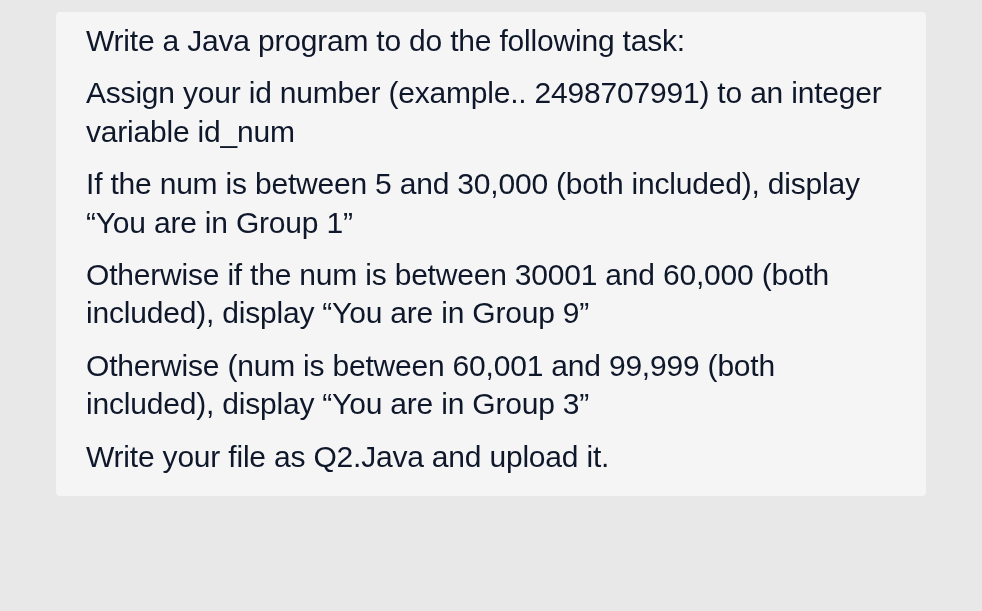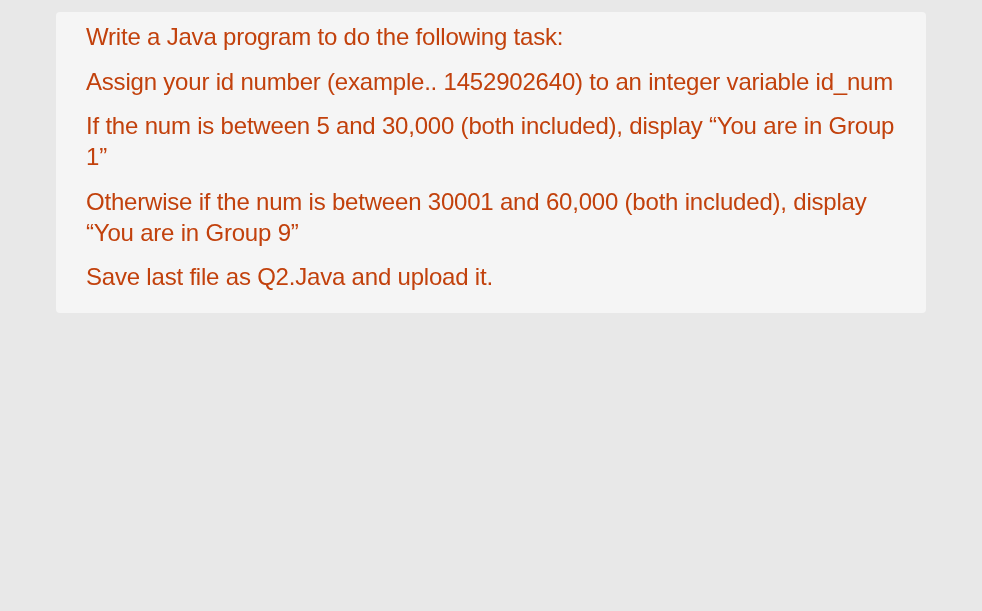--- a/index.html
+++ b/index.html
@@ -18,33 +18,34 @@
       padding-top: 12px;
       overflow: hidden;
     }
     .document {
       width: 870px;
       background: #f5f5f5;
       padding: 10px 30px 20px 30px;
       border-radius: 4px;
     }
     .paragraph {
-      font-size: 24px;
+      font-size: 30px;
       line-height: 1.28;
-      color: #c2410c;
+      color: #0f172a;
       margin-bottom: 14px;
       letter-spacing: -0.2px;
       font-weight: 400;
     }
     .paragraph:last-child {
       margin-bottom: 0;
     }
   </style>
 </head>
 <body>
 
 <div class="document">
   <p class="paragraph">Write a Java program to do the following task:</p>
-  <p class="paragraph">Assign your id number (example.. 1452902640) to an integer variable id_num</p>
+  <p class="paragraph">Assign your id number (example.. 2498707991) to an integer variable id_num</p>
   <p class="paragraph">If the num is between 5 and 30,000 (both included), display “You are in Group 1”</p>
   <p class="paragraph">Otherwise if the num is between 30001 and 60,000 (both included), display “You are in Group 9”</p>
-  <p class="paragraph">Save last file as Q2.Java and upload it.</p>
+  <p class="paragraph">Otherwise (num is between 60,001 and 99,999 (both included), display “You are in Group 3”</p>
+  <p class="paragraph">Write your file as Q2.Java and upload it.</p>
 </div>
 
 </body></html>

